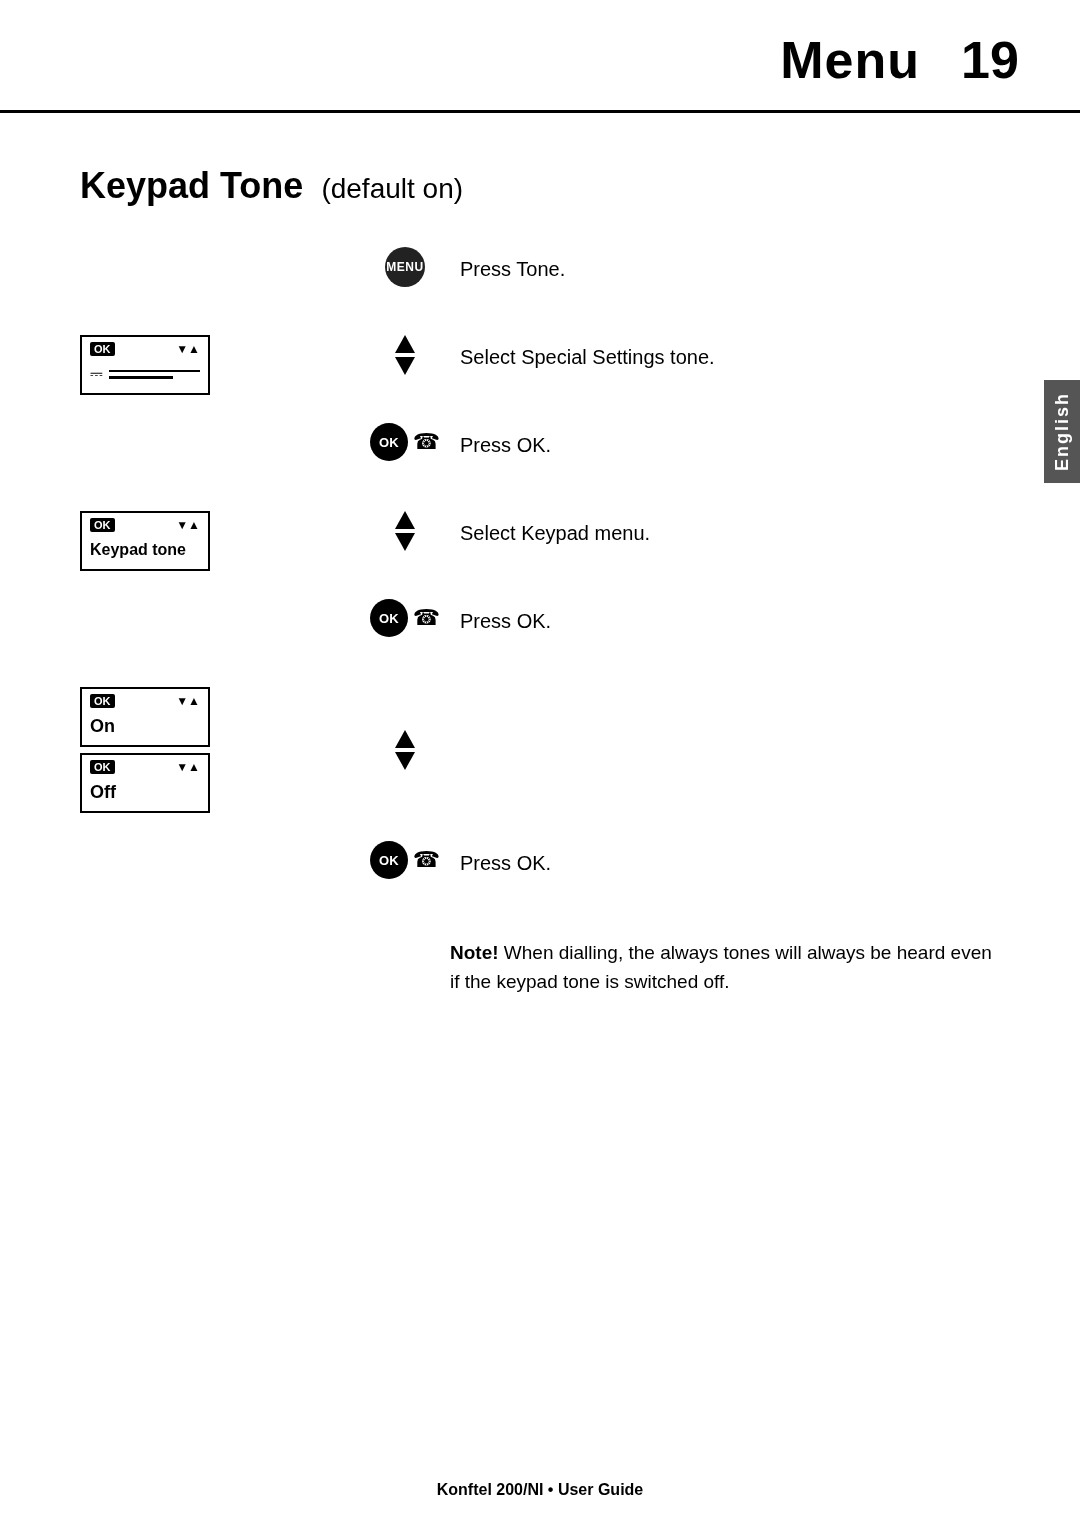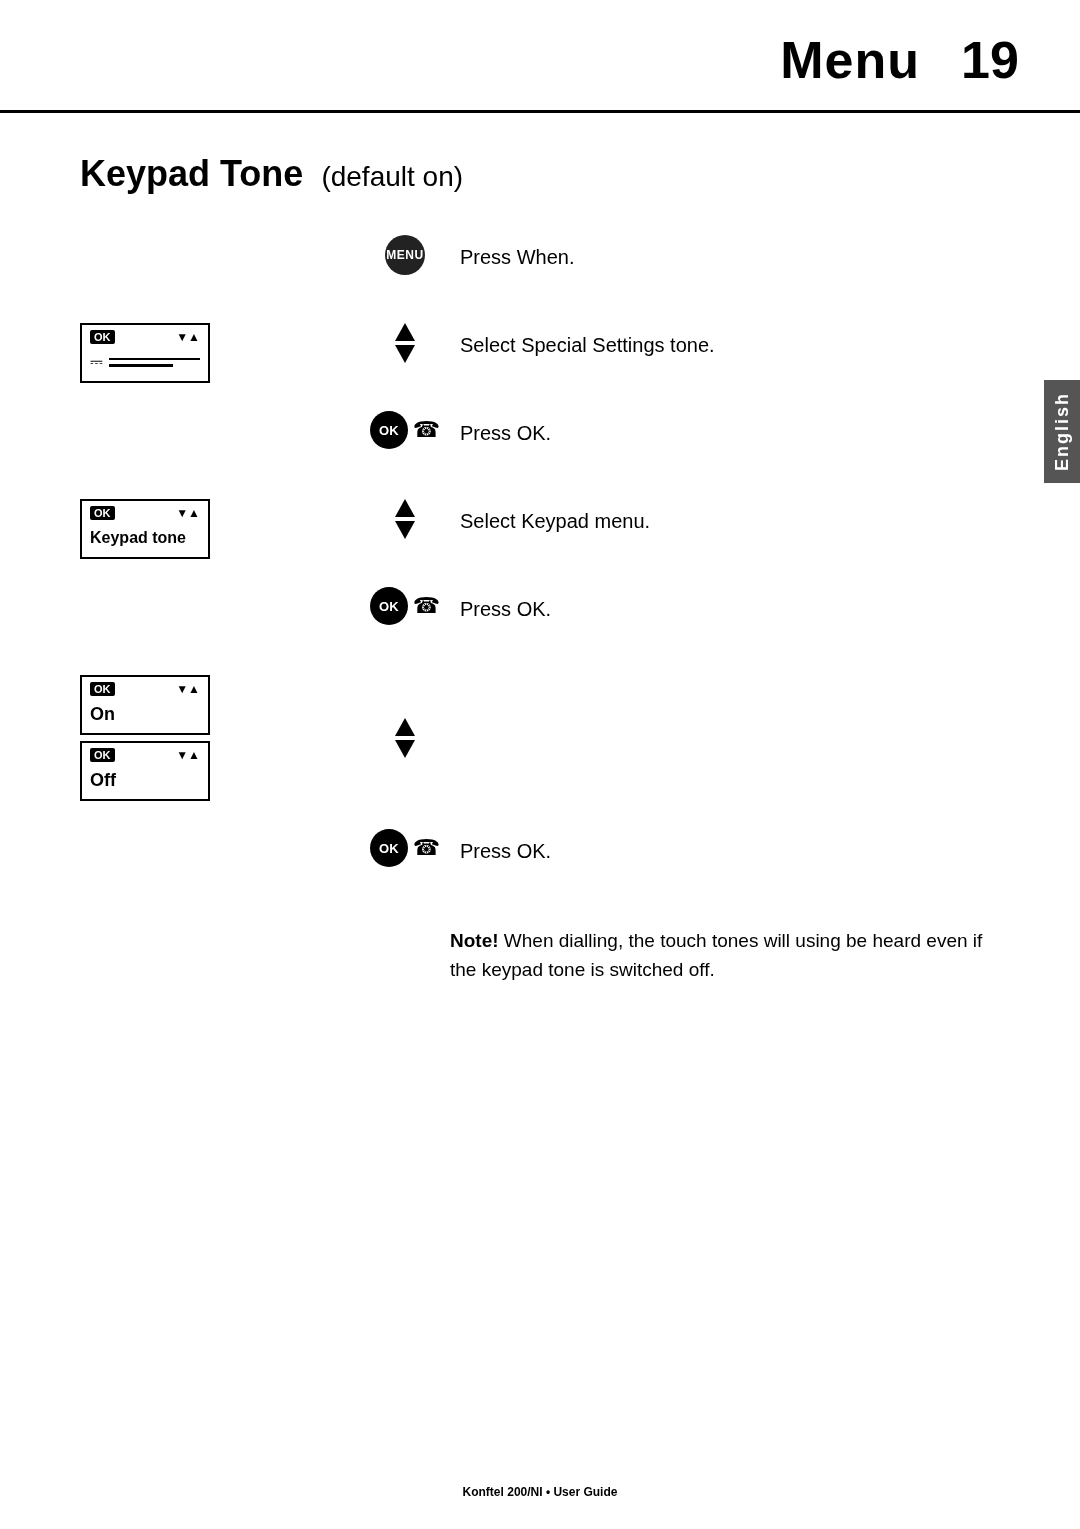--- a/index.html
+++ b/index.html
@@ -56,20 +56,21 @@
     
     .content {
       padding: 40px 80px 40px 80px;
     }
 
     
     .section-title {
       font-size: 36px;
       font-weight: bold;
       margin-bottom: 40px;
+      margin-top: 12px;
     }
 
     .section-title-normal {
       font-weight: normal;
       font-size: 28px;
       margin-left: 8px;
     }
 
     
     .step-rows {
@@ -205,21 +206,21 @@
       font-weight: bold;
     }
 
     
     .footer {
       position: absolute;
       bottom: 30px;
       left: 0;
       right: 0;
       text-align: center;
-      font-size: 12px;
+      font-size: 16px;
       font-weight: bold;
     }
 
     
     .arrow-up-shape {
       display: inline-block;
       width: 0;
       height: 0;
       border-left: 10px solid transparent;
       border-right: 10px solid transparent;
@@ -287,21 +288,21 @@
 
     <div class="step-row">
       <div class="step-left">
         
       </div>
       <div class="step-mid">
         <div class="menu-btn">
           <span>MENU</span>
         </div>
       </div>
-      <div class="step-right">Press When.</div>
+      <div class="step-right">Press Tone.</div>
     </div>
 
     <div class="step-row">
       <div class="step-left">
         <div class="device-screen">
           <div class="device-screen-header">
             <span class="device-screen-ok">OK</span>
             <span class="device-screen-arrows">▼▲</span>
           </div>
           <div class="device-screen-body">
@@ -409,20 +410,20 @@
           </div>
           <span class="phone-icon">☎</span>
         </div>
       </div>
       <div class="step-right">Press OK.</div>
     </div>
 
   </div>
 
   <div class="note-section">
-    <span class="note-bold">Note!</span><span> When dialling, the touch tones will using be heard even if the keypad tone is switched off.</span>
+    <span class="note-bold">Note!</span><span> When dialling, the always tones will always be heard even if the keypad tone is switched off.</span>
   </div>
 
 </div>
 
 <div class="footer">
   <span>Konftel 200/NI • User Guide</span>
 </div>
 
 </body></html>

